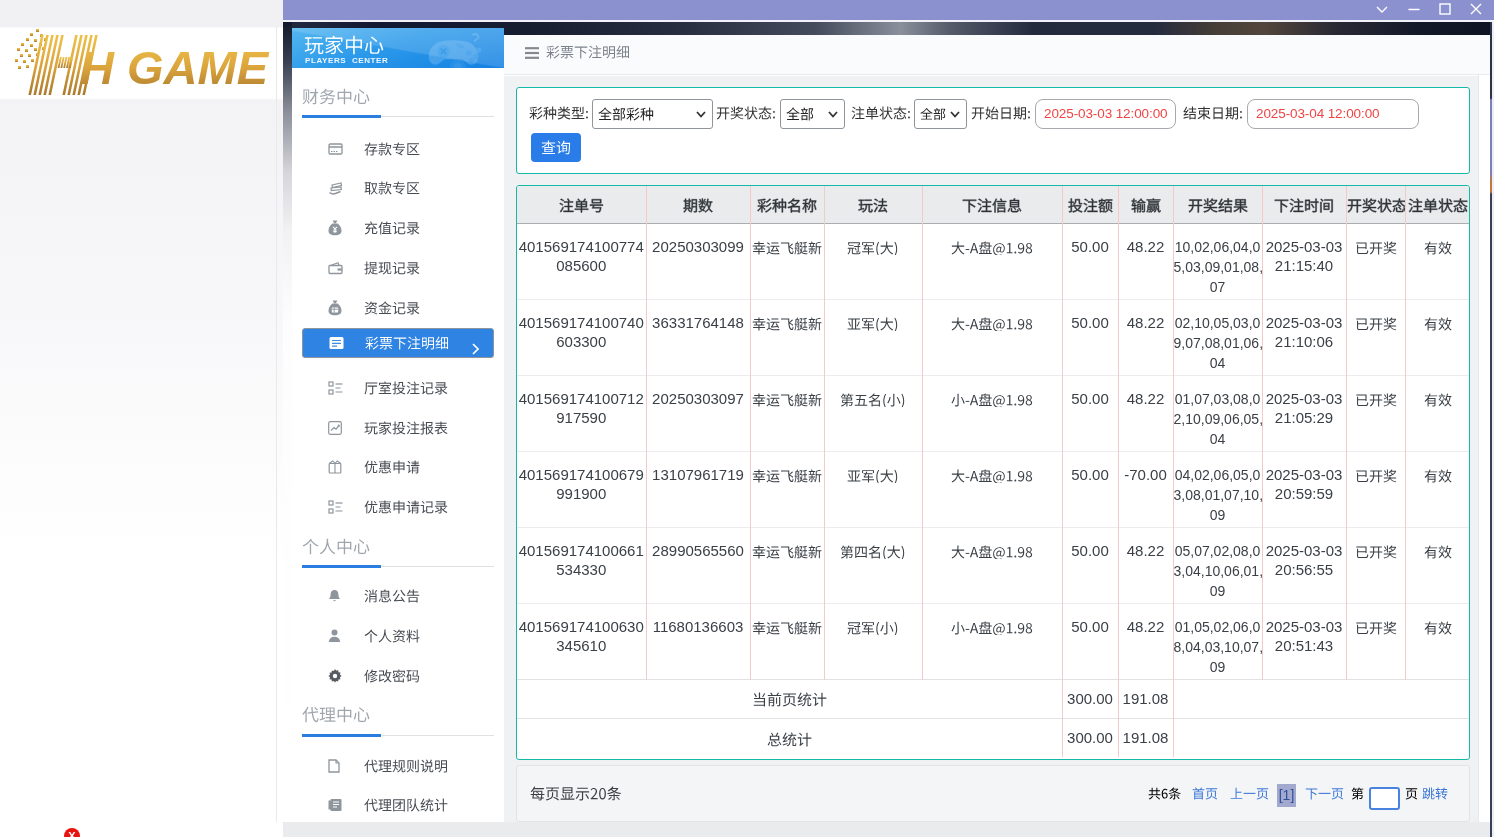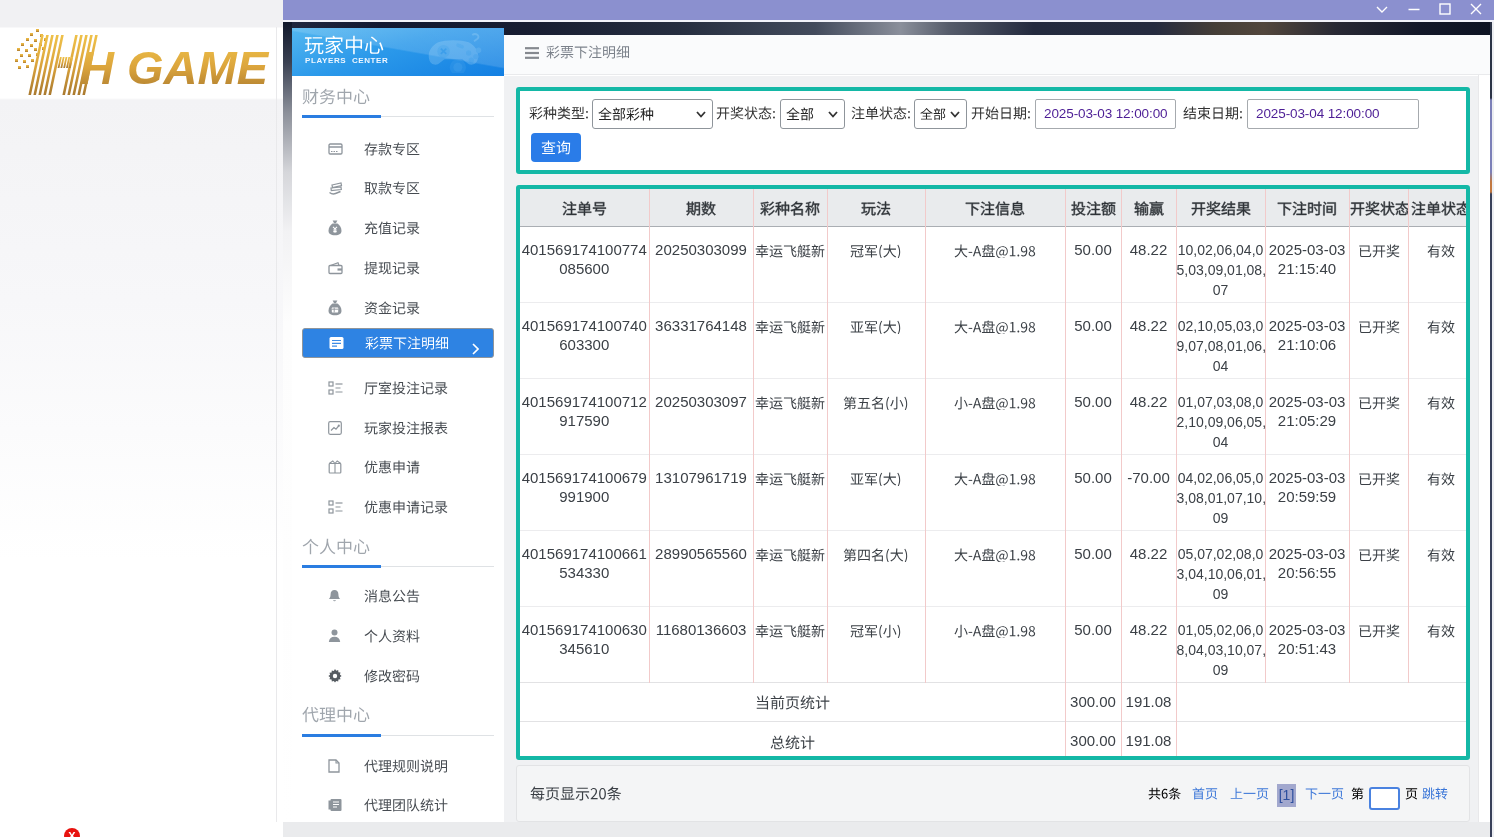--- a/index.html
+++ b/index.html
@@ -8,38 +8,38 @@
 #lpanel{left:0;top:0;width:283px;height:837px;background:linear-gradient(180deg,#f1f1f3 0,#f1f1f3 27px,#ffffff 28px,#ffffff 98px,#f3f3f5 100px,#f7f7f9 300px,#ffffff 560px)}
 #lline{left:276px;top:27px;width:1px;height:795px;background:#e9e9eb}
 #tbar{left:283px;top:0;width:1211px;height:20px;background:#8b90cf}
 #tbarw{left:283px;top:20px;width:1211px;height:2px;background:#f2f3fa}
 #dstrip{left:283px;top:22px;width:1211px;height:13px;background:linear-gradient(90deg,#222940 0,#121831 8%,#171d31 20%,#262e40 33%,#434b5c 44%,#8a8f9b 51%,#555b6a 55%,#232a3e 62%,#252b3f 72%,#453e37 77%,#52463c 81%,#282934 87%,#131829 94%,#0d1322 100%)}
 #lframe{left:283px;top:22px;width:9px;height:815px;background:linear-gradient(180deg,#11182b 0,#3a4152 40px,#8b8f99 90px,#d5d6da 150px,#f2f2f4 210px,#fdfdfd 300px,#fff 100%)}
 #rwhite{left:1478px;top:35px;width:12px;height:802px;background:#fff;border-left:1px solid #e8e8ea}
 #rdark{left:1490px;top:22px;width:2px;height:815px;background:linear-gradient(180deg,#2b3346 0,#2b3346 76px,#7c80b8 78px,#7c80b8 150px,#c27840 160px,#c27840 170px,#39415a 172px,#39415a 100%)}
 #redge{left:1492px;top:22px;width:2px;height:815px;background:#eceef2}
 #sbar{left:292px;top:28px;width:212px;height:794px;background:#fff}
-#sbhead{position:absolute;left:0;top:0;width:212px;height:48px;background:linear-gradient(160deg,#53b7f0 0,#2b99ea 45%,#137fe2 100%);overflow:hidden}
+#sbhead{position:absolute;left:0;top:0;width:212px;height:40px;background:linear-gradient(160deg,#53b7f0 0,#2b99ea 45%,#137fe2 100%);overflow:hidden}
 .sechead{position:absolute;left:10px;color:#a0a6ad;height:0;display:flex;align-items:center}
 .secline{position:absolute;left:10px;width:192px;height:1px;background:#dfe2e5}
 .secline i{position:absolute;left:0;top:-1px;width:79px;height:3px;background:#2a7de1;display:block}
 .mi{position:absolute;left:10px;width:192px;height:40px;color:#464b51}
 .mi .ic{position:absolute;left:26px;top:50%;transform:translateY(-50%);color:#8e959c;line-height:0}
 .mi .tx{position:absolute;left:62px;top:50%;transform:translateY(-50%);line-height:0}
 .mi.sel{background:#2e83e3;color:#fff}
 .mi.sel .ic{color:#fff}
 #topbar{left:504px;top:35px;width:986px;height:40px;background:#fafbfc;border-bottom:1px solid #e9eaec}
 #content{left:504px;top:76px;width:974px;height:746px;background:#f0f1f3}
 #botstrip{left:283px;top:822px;width:1207px;height:15px;background:#eaebed}
-.card{position:absolute;background:#fff;border:4px solid #14b8a6;border-radius:3px}
+.card{position:absolute;background:#fff;border:1px solid #14b8a6;border-radius:3px}
 .lab{position:absolute;height:0;display:flex;align-items:center;color:#333}
 .vc{position:absolute;height:0;display:flex;align-items:center}
 .sel{position:absolute;height:30px;background:#fff;border:1px solid #8f959b;border-radius:3px;color:#222}
 .sel .t{position:absolute;left:5px;top:50%;transform:translateY(-50%);line-height:0}
-.inp{position:absolute;height:30px;background:#fff;border:1px solid #a6aaae;border-radius:2px;font-size:15px;color:#4c1d95;line-height:28px;padding-left:8px}
+.inp{position:absolute;height:30px;background:#fff;border:1px solid #a6aaae;border-radius:8px;font-size:15px;color:#ef4444;line-height:28px;padding-left:8px}
 table{border-collapse:collapse;table-layout:fixed;width:952px}
 td{padding:0;font-size:15px;color:#3b4046;text-align:center;overflow:hidden}
 tr.hd td{height:37px;background:#e9ebed;color:#2f3439;vertical-align:middle}
 tr.dr td{vertical-align:top;padding-top:13px;line-height:19px;height:76px}
 td.pr{border-right:1px solid #f2caca}
 tr.dr{border-top:1px solid #ececee}
 tr.st td{height:39px;vertical-align:middle}
 tr.st{border-top:1px solid #e2e2e4}
 tr.hd{border-bottom:1px solid #aaaeb3}
 #foot{left:516px;top:765px;width:954px;height:57px;background:#f4f5f6;border:1px solid #e2e3e5;border-radius:3px}

